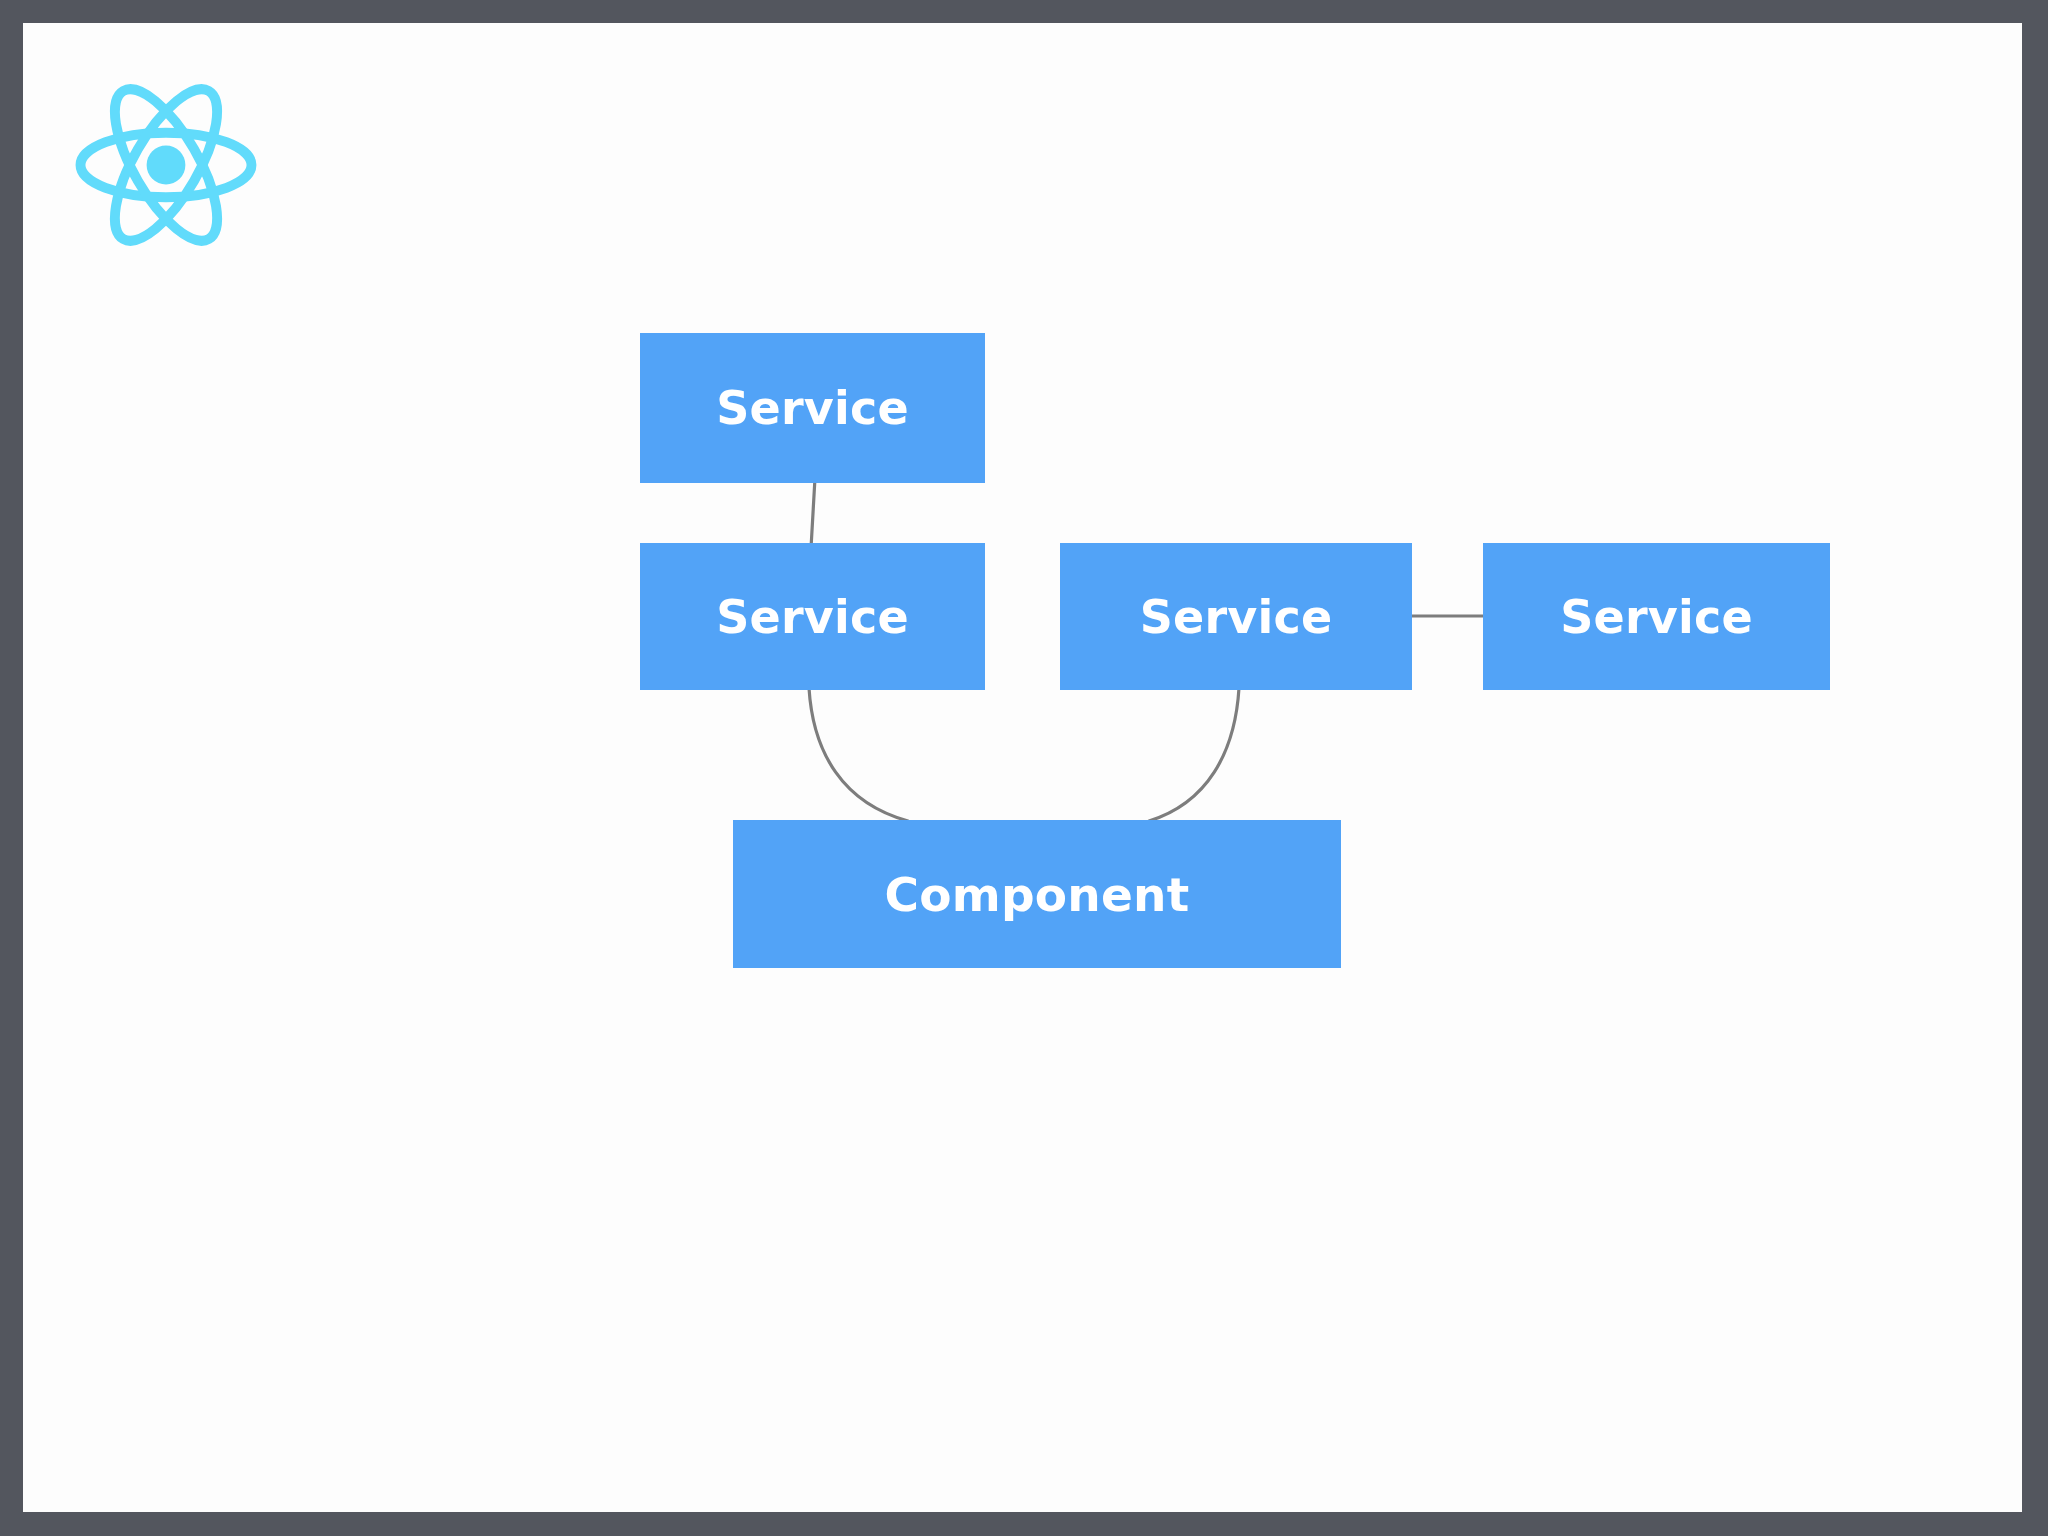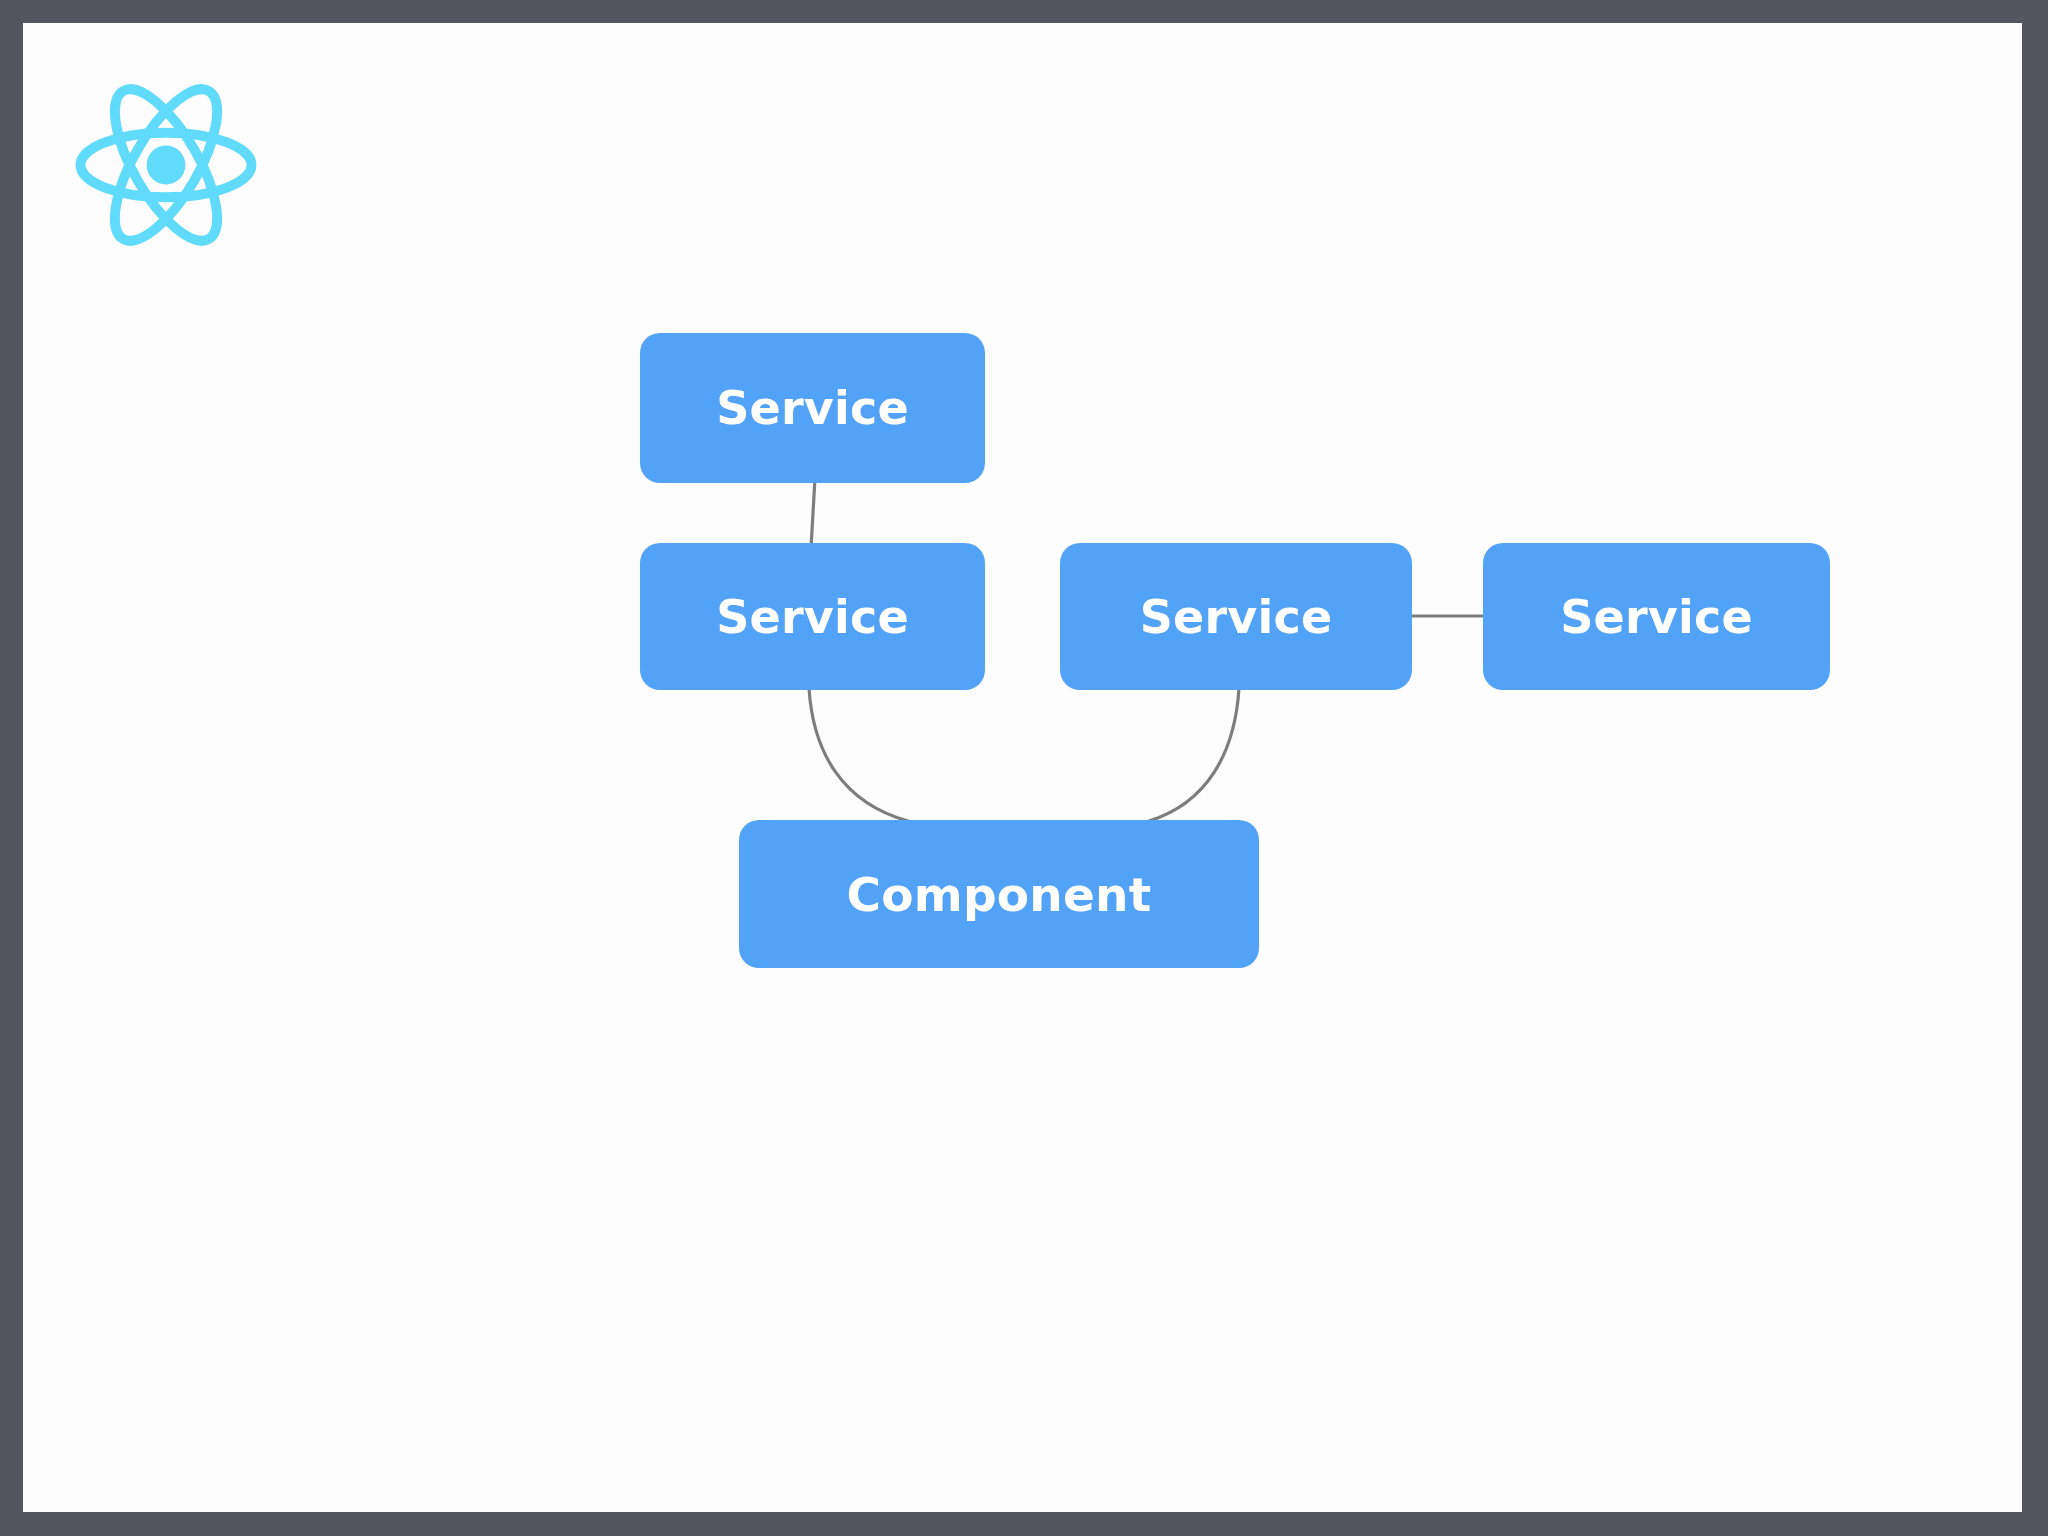--- a/index.html
+++ b/index.html
@@ -50,21 +50,21 @@
   }
   #edges svg { display: block; width: 100%; height: 100%; overflow: visible; }
 
   
   .node {
     position: absolute;
     box-sizing: border-box;
     display: flex;
     align-items: center;
     justify-content: center;
-    border-radius: 20px;
+    border-radius: 0;
     color: #ffffff;
     font-weight: bold;
     letter-spacing: 0.2px;
     line-height: 1;
     white-space: nowrap;
     -webkit-font-smoothing: antialiased;
   }
   .node-service { font-size: 46px; }
   .node-component { font-size: 47px; }
 </style>
@@ -105,18 +105,18 @@
     </div>
     <div class="node node-service" style="left: 617px; top: 520px; width: 345px; height: 147px; background: rgb(82, 163, 247); color: rgb(255, 255, 255);">
       <span>Service</span>
     </div>
     <div class="node node-service" style="left: 1037px; top: 520px; width: 352px; height: 147px; background: rgb(82, 163, 247); color: rgb(255, 255, 255);">
       <span>Service</span>
     </div>
     <div class="node node-service" style="left: 1460px; top: 520px; width: 347px; height: 147px; background: rgb(82, 163, 247); color: rgb(255, 255, 255);">
       <span>Service</span>
     </div>
-    <div class="node node-component" style="left: 710px; top: 797px; width: 520px; height: 148px; background: rgb(82, 163, 247); color: rgb(255, 255, 255); margin-left: 6px;">
+    <div class="node node-component" style="left: 710px; top: 797px; width: 608px; height: 148px; background: rgb(82, 163, 247); color: rgb(255, 255, 255);">
       <span>Component</span>
     </div>
 
   </div>
 </div>
 
 </body></html>

